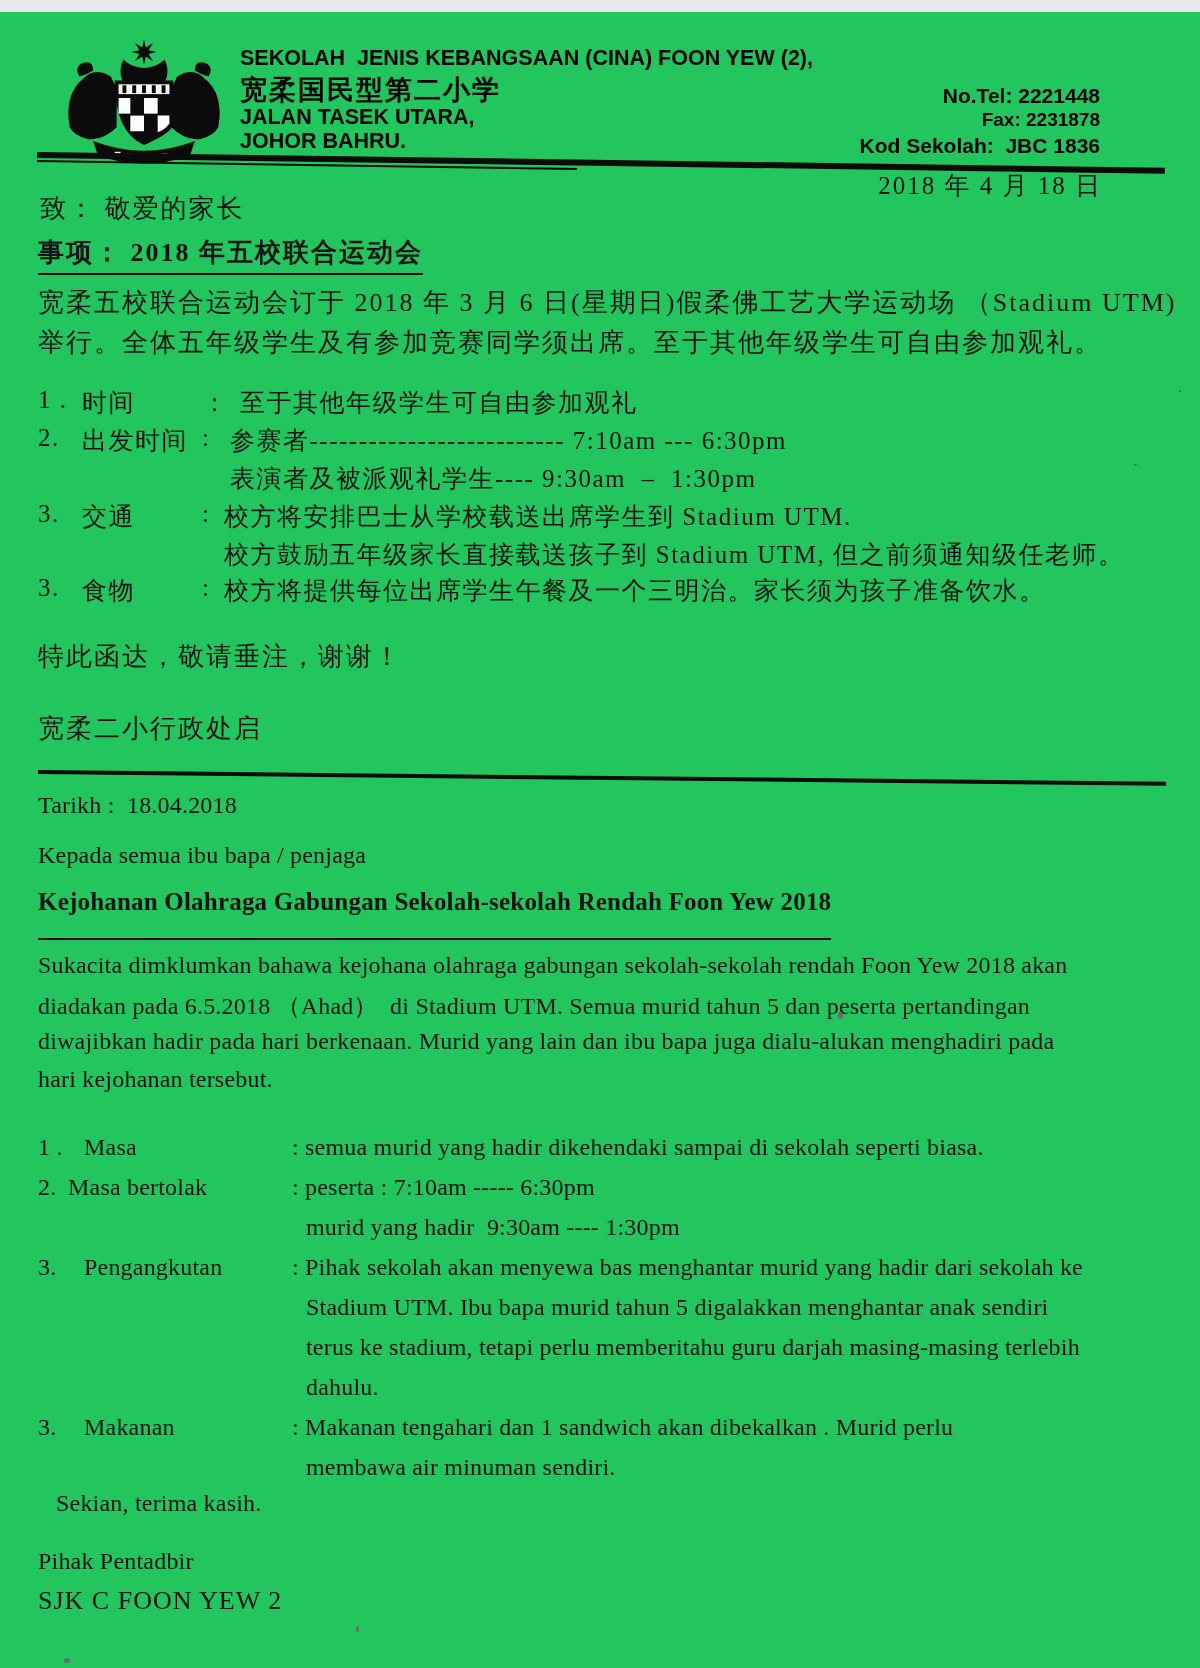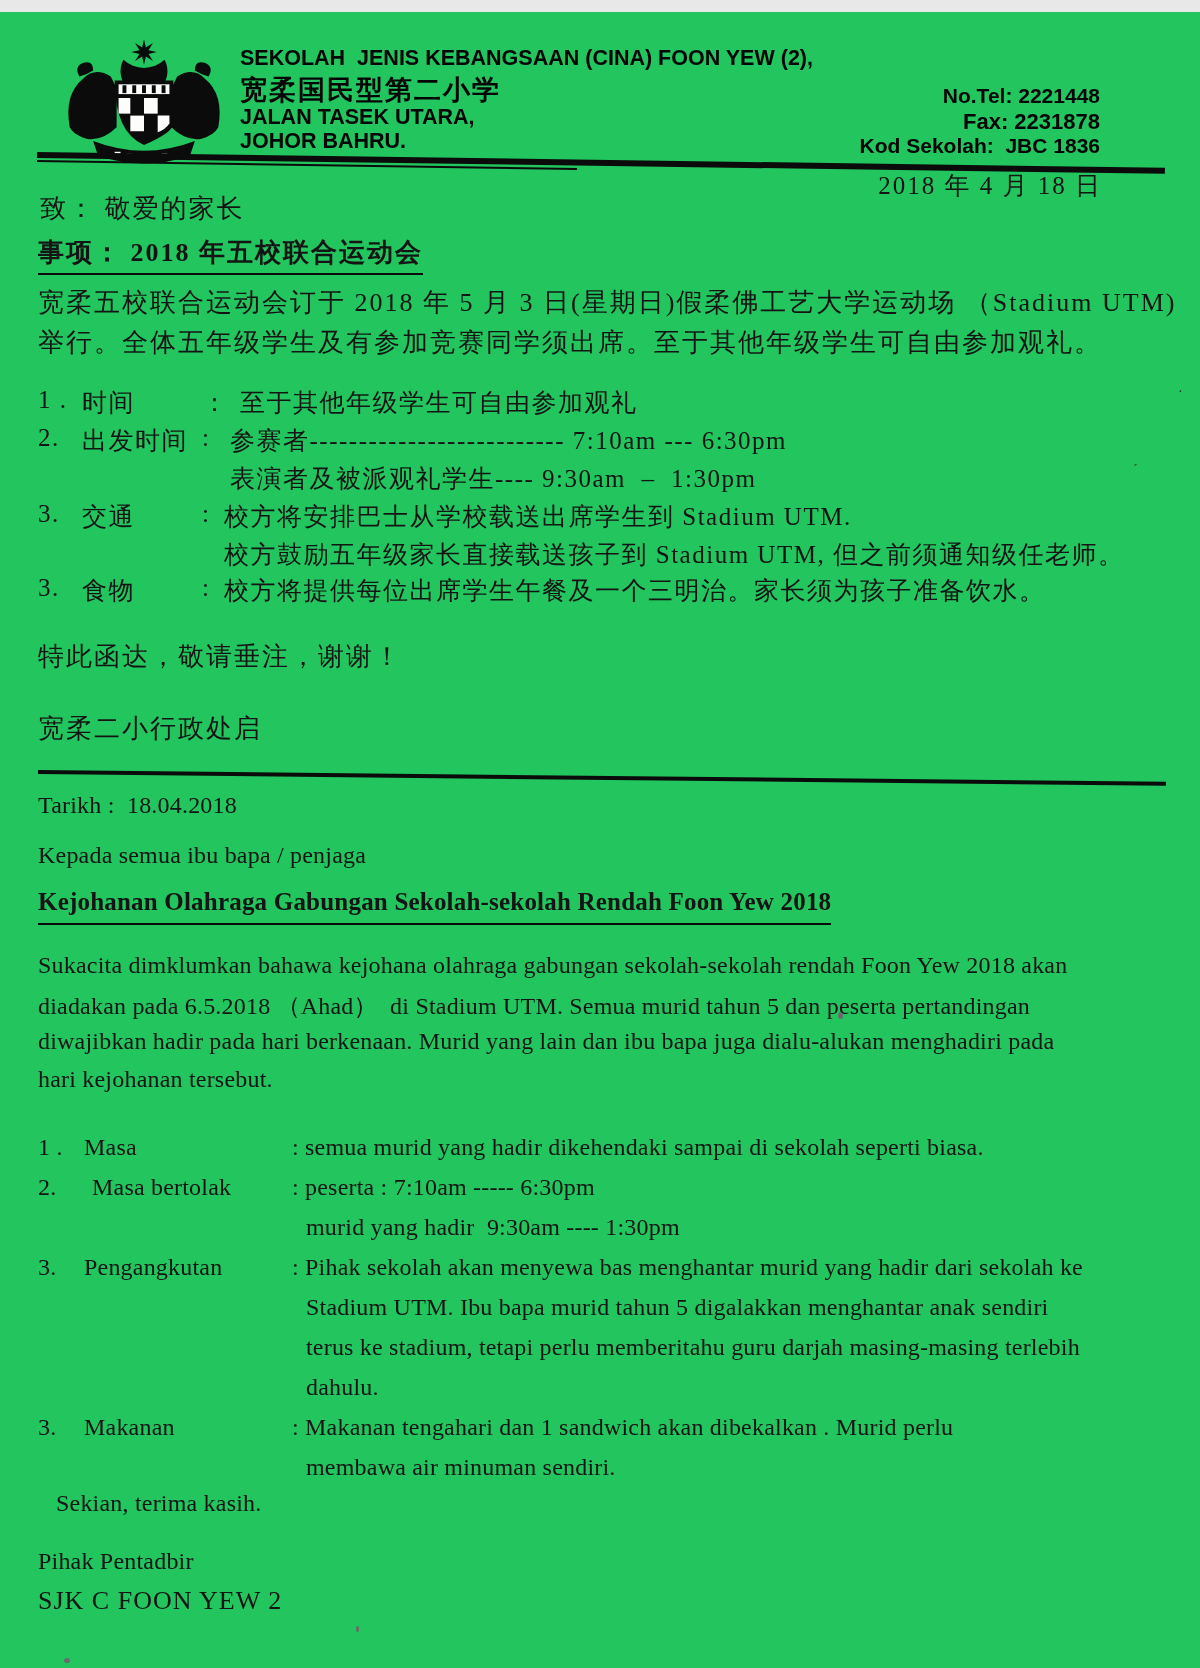--- a/index.html
+++ b/index.html
@@ -8,21 +8,21 @@
     background:#22c55e;color:#141414;overflow:hidden;
     font-family:"Liberation Serif","DejaVu Serif",serif;
   }
   .abs{position:absolute;white-space:pre;}
   .sans{font-family:"Liberation Sans","DejaVu Sans",sans-serif;font-weight:bold;color:#050505;}
   .zh{font-size:26px;letter-spacing:2px;line-height:1.15;}
   .zh-sm{font-size:25px;letter-spacing:1.5px;}
   .my{font-size:24px;letter-spacing:0.2px;}
   .rule{position:absolute;background:#0b0b0b;transform-origin:left center;}
   .u-zh{border-bottom:2.5px solid #0b0b0b;padding-bottom:5px;font-weight:bold;}
-  .u-my{border-bottom:2.5px solid #0b0b0b;padding-bottom:7px;font-weight:bold;}
+  .u-my{border-bottom:2.5px solid #0b0b0b;padding-bottom:22px;font-weight:bold;}
   .speck{position:absolute;background:#6a6a6a;border-radius:50%;}
   .tick{position:absolute;color:#333;font-size:14px;}
 </style>
 </head>
 <body>
 
 <div class="page">
 
   <svg class="abs" style="left:56px;top:20px;" width="176" height="132" viewBox="0 0 180 132" aria-hidden="true">
     <g fill="#0b0b0b">
@@ -64,33 +64,33 @@
       <rect x="108" y="123" width="6" height="3"></rect>
     </g>
   </svg>
 
   <div class="abs sans" style="left:240px;top:34px;font-size:21.5px;">SEKOLAH  JENIS KEBANGSAAN (CINA) FOON YEW (2),</div>
   <div class="abs sans" style="left:240px;top:60px;font-size:27px;letter-spacing:2px;">宽柔国民型第二小学</div>
   <div class="abs sans" style="left:240px;top:93px;font-size:21.5px;">JALAN TASEK UTARA,</div>
   <div class="abs sans" style="left:240px;top:117px;font-size:21.5px;">JOHOR BAHRU.</div>
 
   <div class="abs sans" style="right:100px;top:72px;font-size:21px;">No.Tel: 2221448</div>
-  <div class="abs sans" style="right:100px;top:97px;font-size:22px;">Fax: 2231878</div>
+  <div class="abs sans" style="right:100px;top:97px;font-size:19px;">Fax: 2231878</div>
   <div class="abs sans" style="right:100px;top:122px;font-size:21px;">Kod Sekolah:  JBC 1836</div>
 
   <div class="rule" style="left:37px;top:140px;width:1128px;height:6px;transform:rotate(0.8deg);"></div>
   <div class="rule" style="left:37px;top:148px;width:540px;height:2px;transform:rotate(0.85deg);"></div>
 
   <div class="abs zh" style="right:98px;top:160px;font-size:25px;">2018 年 4 月 18 日</div>
 
   <div class="abs zh" style="left:40px;top:182px;">致： 敬爱的家长</div>
 
   <div class="abs zh u-zh" style="left:38px;top:226px;">事项： 2018 年五校联合运动会</div>
 
-  <div class="abs zh" style="left:38px;top:276px;">宽柔五校联合运动会订于 2018 年 5 月 3 日(星期日)假柔佛工艺大学运动场 （Stadium UTM)</div>
+  <div class="abs zh" style="left:38px;top:276px;">宽柔五校联合运动会订于 2018 年 3 月 6 日(星期日)假柔佛工艺大学运动场 （Stadium UTM)</div>
   <div class="abs zh" style="left:38px;top:316px;">举行。全体五年级学生及有参加竞赛同学须出席。至于其他年级学生可自由参加观礼。</div>
 
   <div class="abs zh-sm" style="left:38px;top:374px;">1 .</div>
   <div class="abs zh-sm" style="left:82px;top:374px;">时间</div>
   <div class="abs zh-sm" style="left:202px;top:374px;">：</div>
   <div class="abs zh-sm" style="left:240px;top:374px;">至于其他年级学生可自由参加观礼</div>
 
   <div class="abs zh-sm" style="left:38px;top:412px;">2.</div>
   <div class="abs zh-sm" style="left:82px;top:412px;">出发时间</div>
   <div class="abs zh-sm" style="left:202px;top:412px;">:</div>
@@ -121,21 +121,21 @@
   <div class="abs my" style="left:38px;top:940px;">Sukacita dimklumkan bahawa kejohana olahraga gabungan sekolah-sekolah rendah Foon Yew 2018 akan</div>
   <div class="abs my" style="left:38px;top:978px;">diadakan pada 6.5.2018 （Ahad）  di Stadium UTM. Semua murid tahun 5 dan peserta pertandingan</div>
   <div class="abs my" style="left:38px;top:1016px;">diwajibkan hadir pada hari berkenaan. Murid yang lain dan ibu bapa juga dialu-alukan menghadiri pada</div>
   <div class="abs my" style="left:38px;top:1054px;">hari kejohanan tersebut.</div>
 
   <div class="abs my" style="left:38px;top:1122px;">1 .</div>
   <div class="abs my" style="left:84px;top:1122px;">Masa</div>
   <div class="abs my" style="left:292px;top:1122px;">: semua murid yang hadir dikehendaki sampai di sekolah seperti biasa.</div>
 
   <div class="abs my" style="left:38px;top:1162px;">2.</div>
-  <div class="abs my" style="left:92px;top:1162px;">Masa bertolak</div>
+  <div class="abs my" style="left:68px;top:1162px;">Masa bertolak</div>
   <div class="abs my" style="left:292px;top:1162px;">: peserta : 7:10am ----- 6:30pm</div>
   <div class="abs my" style="left:306px;top:1202px;">murid yang hadir  9:30am ---- 1:30pm</div>
 
   <div class="abs my" style="left:38px;top:1242px;">3.</div>
   <div class="abs my" style="left:84px;top:1242px;">Pengangkutan</div>
   <div class="abs my" style="left:292px;top:1242px;">: Pihak sekolah akan menyewa bas menghantar murid yang hadir dari sekolah ke</div>
   <div class="abs my" style="left:306px;top:1282px;">Stadium UTM. Ibu bapa murid tahun 5 digalakkan menghantar anak sendiri</div>
   <div class="abs my" style="left:306px;top:1322px;">terus ke stadium, tetapi perlu memberitahu guru darjah masing-masing terlebih</div>
   <div class="abs my" style="left:306px;top:1362px;">dahulu.</div>
 

